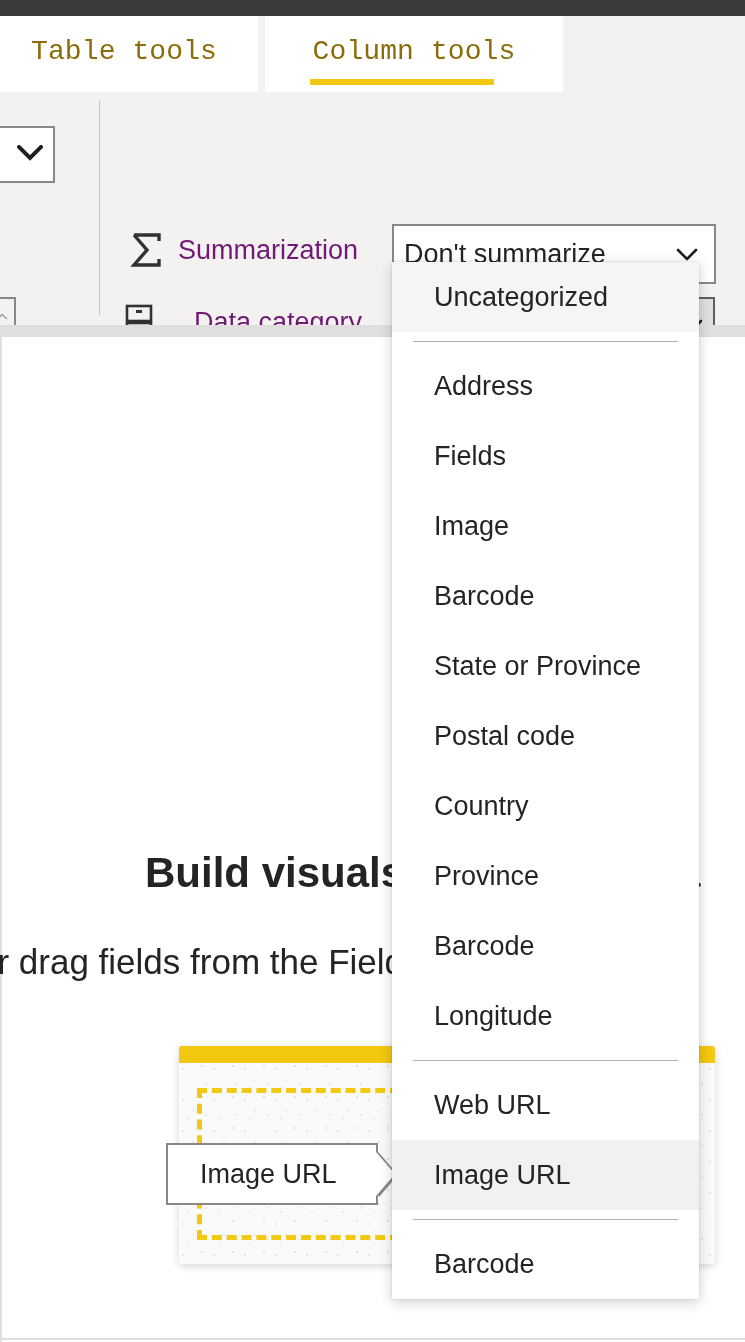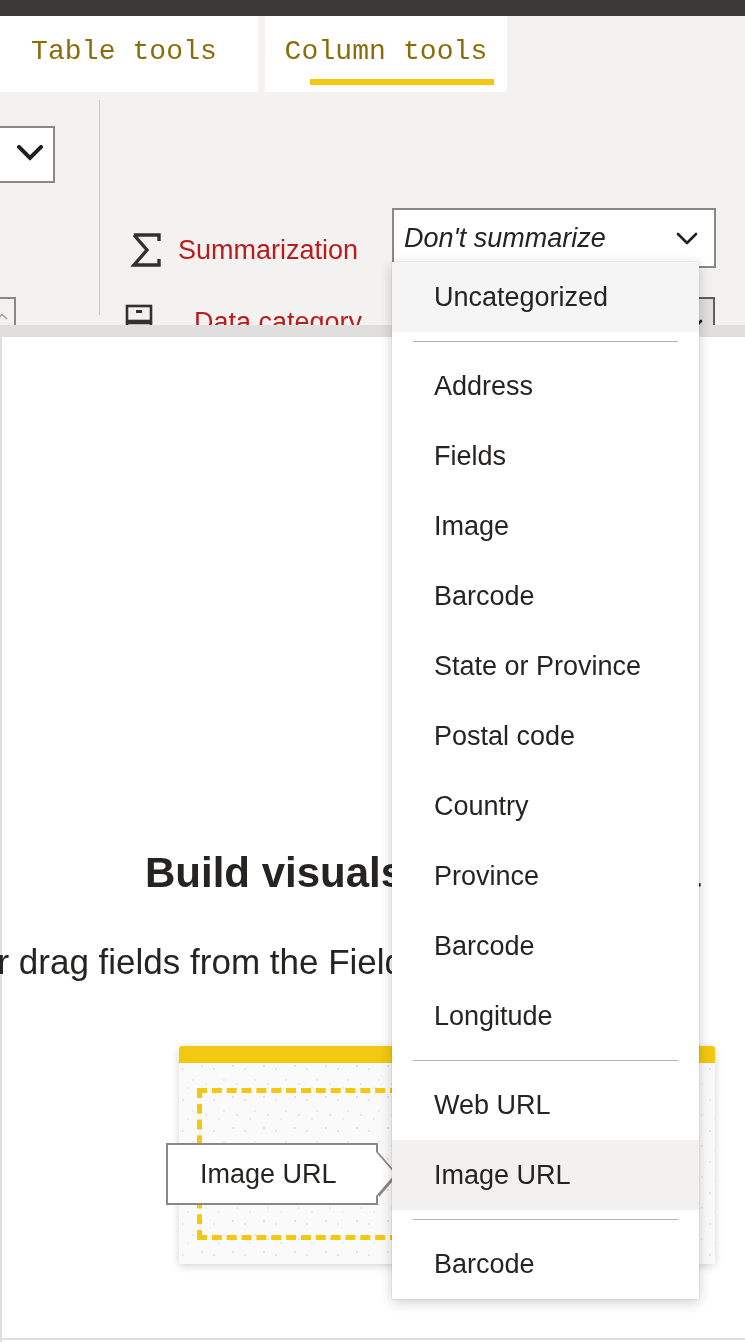--- a/index.html
+++ b/index.html
@@ -46,21 +46,21 @@
     color: #8a6d09;
     letter-spacing: 0.1px;
     padding-bottom: 5px;
   }
   #tab-table-tools {
     left: -10px;
     width: 268px;
   }
   #tab-column-tools {
     left: 265px;
-    width: 242px;
+    width: 298px;
   }
   #tab-column-tools .tab-underline {
     position: absolute;
     left: 45px;
     bottom: 7px;
     width: 184px;
     height: 6px;
     background: #f2c811;
   }
 
@@ -126,37 +126,36 @@
   #row-datacategory  { left: 122px; top: 212px; gap: 24px; }
 
   .field-icon {
     width: 34px; height: 36px;
     margin-right: 14px;
     position: relative;
     flex: none;
   }
   .field-label {
     font-size: 27px;
-    color: #b91c1c;
+    color: #701a75;
     white-space: nowrap;
   }
 
   
   .combo {
     position: absolute;
     box-sizing: border-box;
     background: #ffffff;
     display: flex;
     align-items: center;
   }
   #combo-summarization {
-    left: 392px; top: 116px;
+    left: 392px; top: 132px;
     width: 324px; height: 60px;
     border: 2px solid #8a8886;
-    font-style: italic;
   }
   #combo-summarization .combo-text {
     font-size: 27px;
     color: #252423;
     padding-left: 10px;
   }
   #combo-summarization .chev {
     position: absolute;
     right: 16px; top: 22px;
   }

